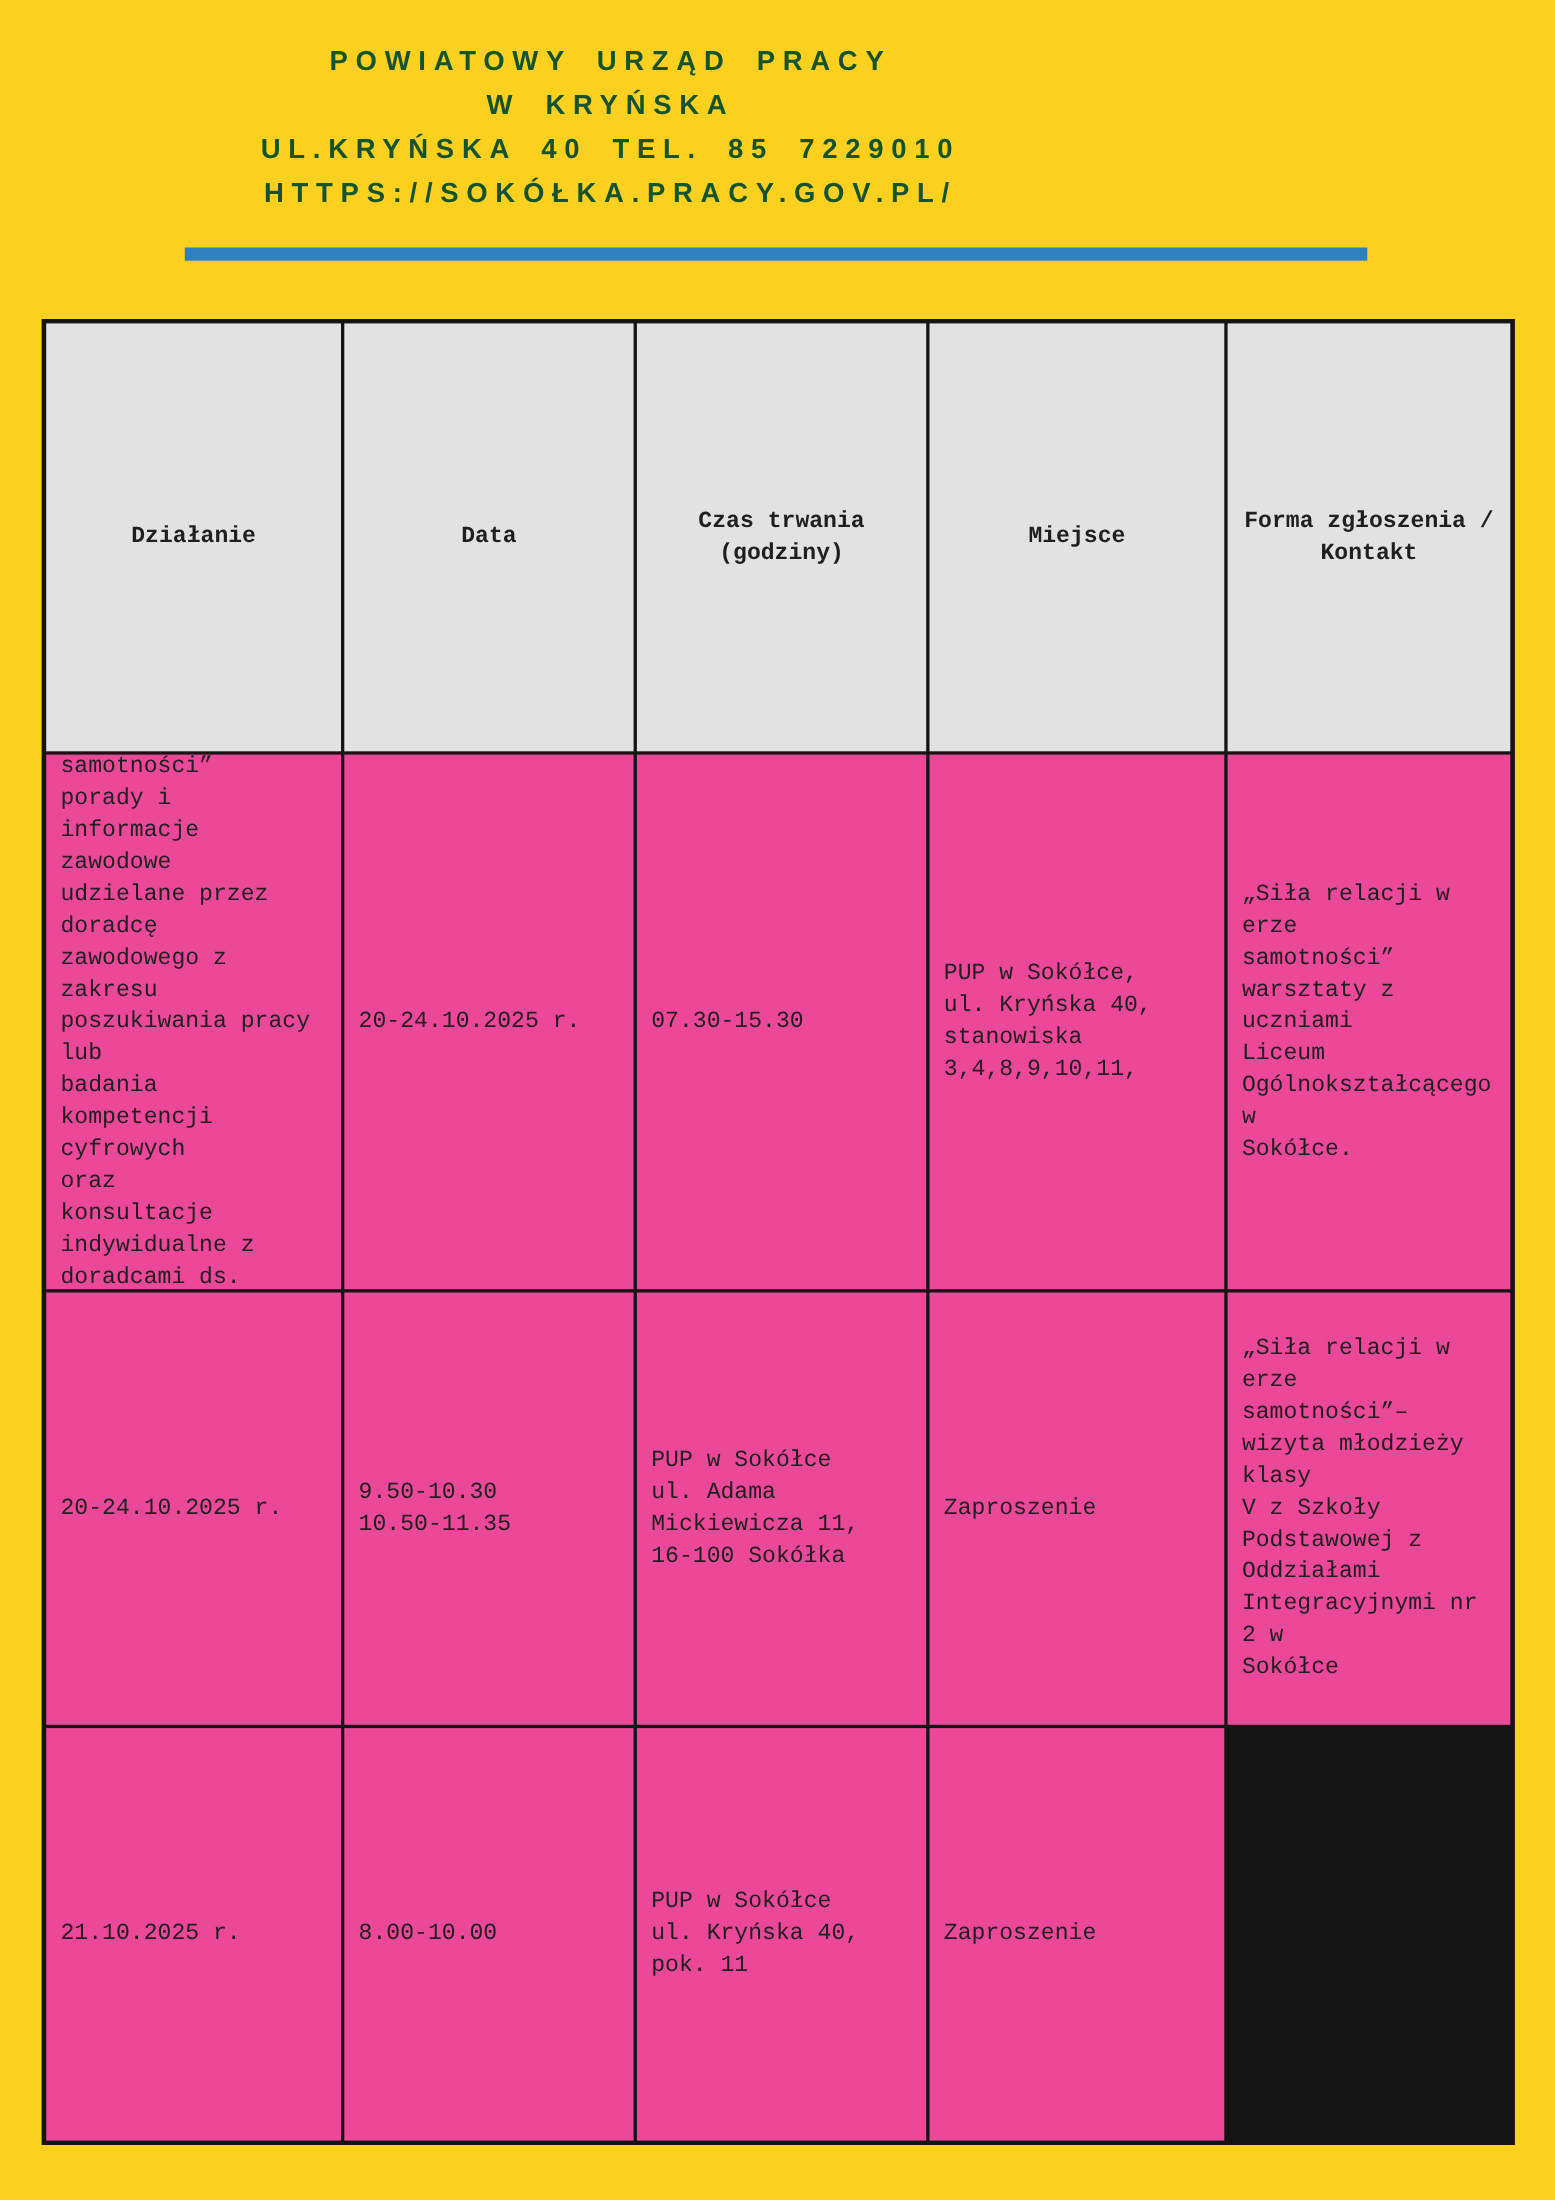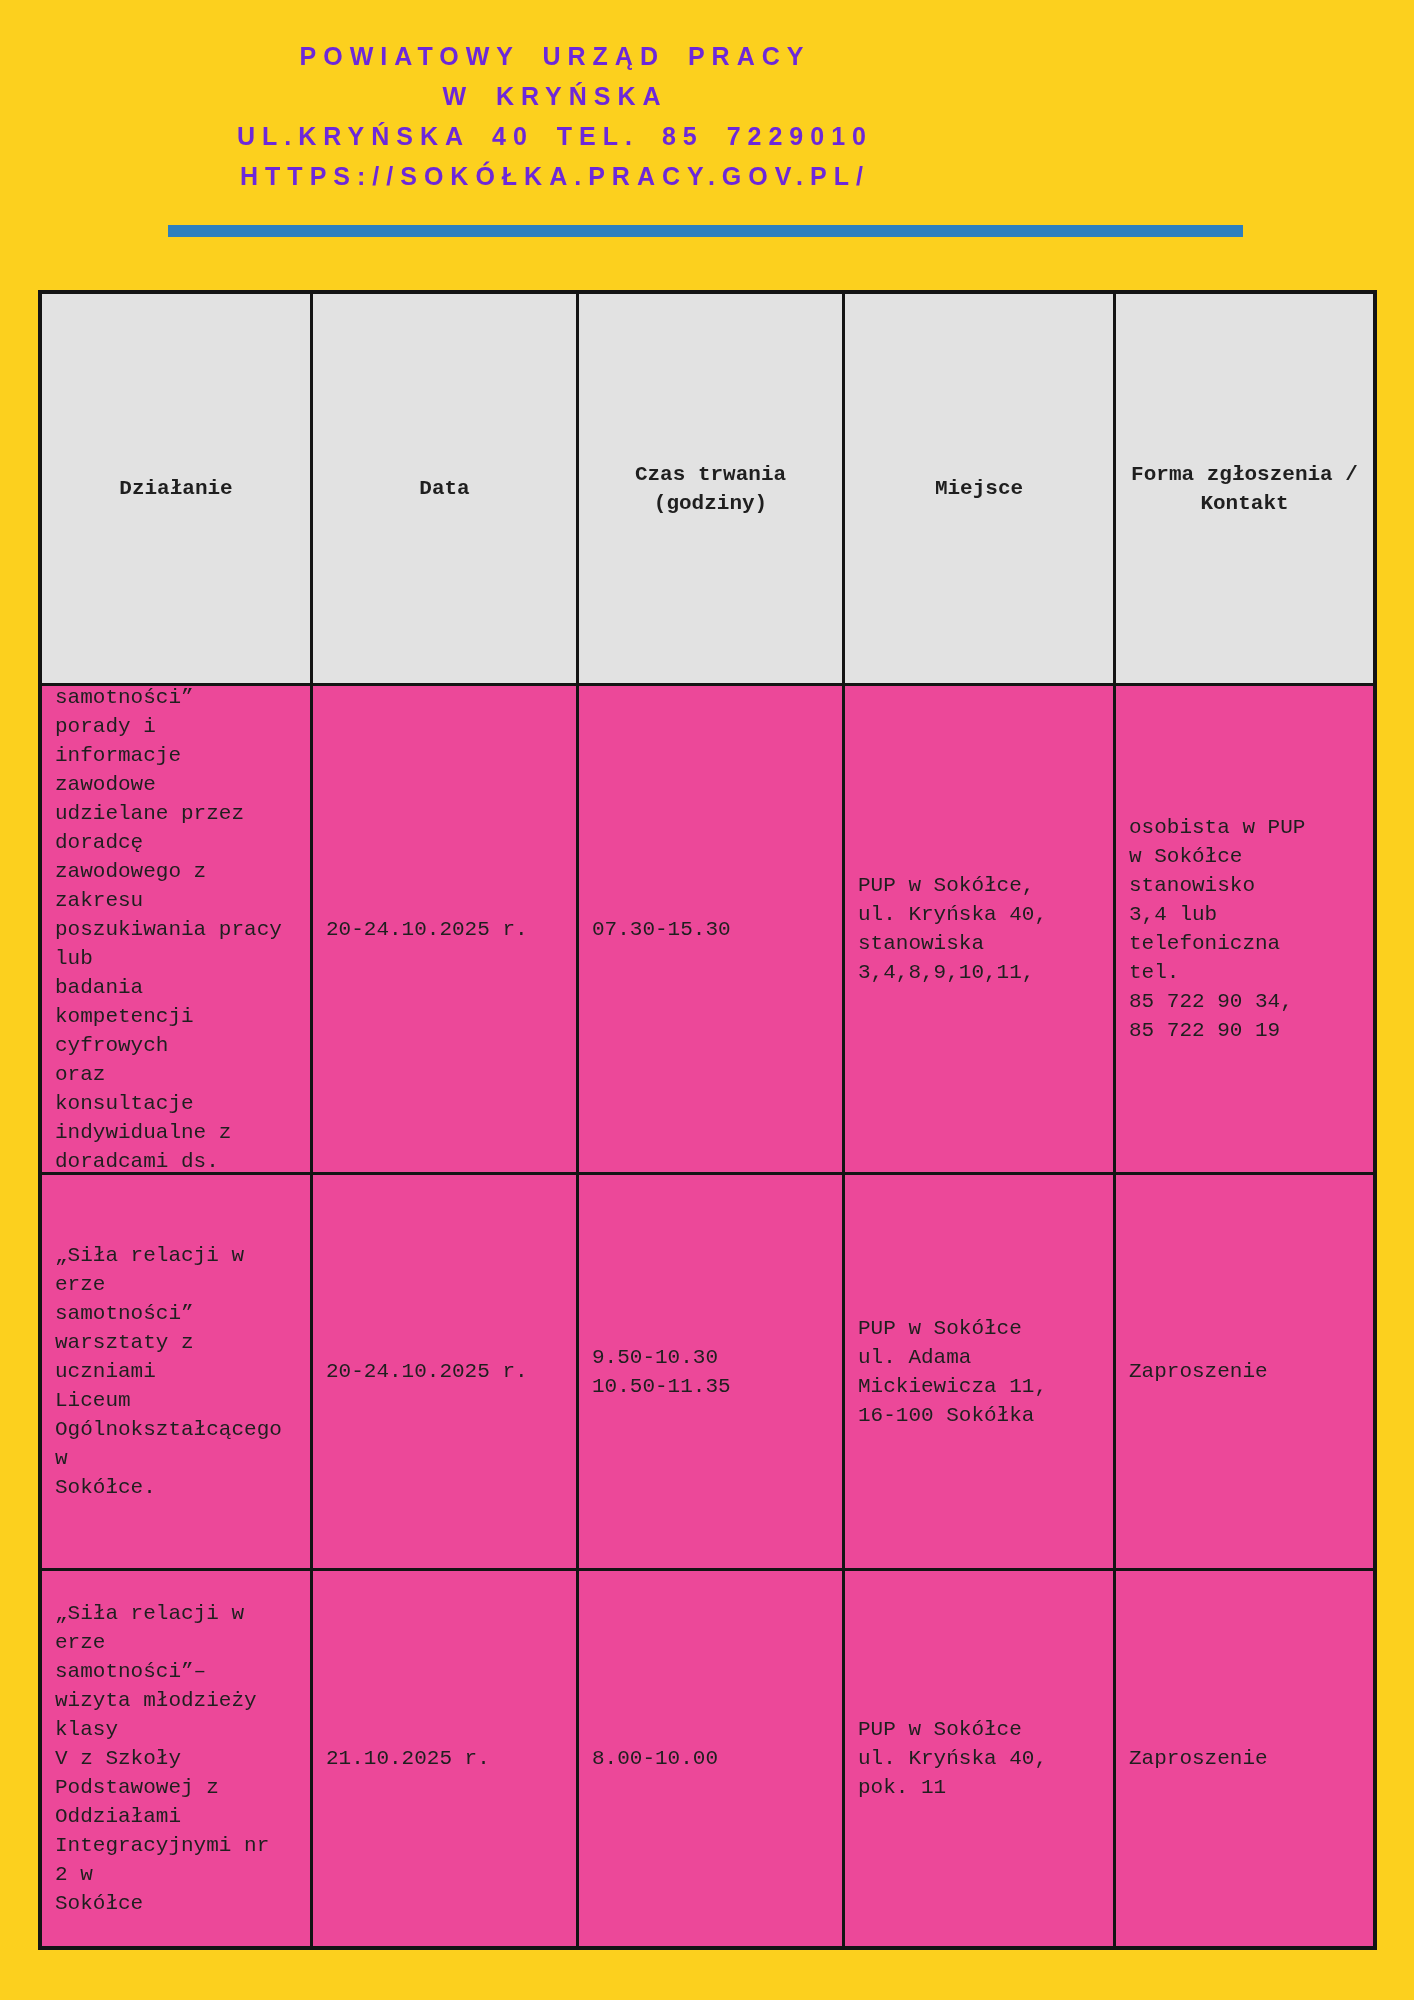--- a/index.html
+++ b/index.html
@@ -16,21 +16,21 @@
     position: absolute;
     left: 0;
     top: 36px;
     width: 1110px;
     text-align: center;
     font-weight: bold;
     font-size: 25px;
     line-height: 40px;
     letter-spacing: 7px;
     word-spacing: 9px;
-    color: #6d28d9;
+    color: #14532d;
   }
   .accent-bar {
     position: absolute;
     left: 168px;
     top: 225px;
     width: 1075px;
     height: 12px;
     background: #2E80BE;
   }
   .grid-table {
@@ -105,26 +105,20 @@
 indywidualne z
 doradcami ds.
 zatrudnienia PUP
 w Sokółce.</div>
   <div class="cell">20-24.10.2025 r.</div>
   <div class="cell">07.30-15.30</div>
   <div class="cell">PUP w Sokółce,
 ul. Kryńska 40,
 stanowiska
 3,4,8,9,10,11,</div>
-  <div class="cell">osobista w PUP
-w Sokółce stanowisko
-3,4 lub telefoniczna
-tel.
-85 722 90 34,
-85 722 90 19</div>
 
   <div class="cell">„Siła relacji w erze
 samotności”
 warsztaty z uczniami
 Liceum
 Ogólnokształcącego w
 Sokółce.</div>
   <div class="cell">20-24.10.2025 r.</div>
   <div class="cell">9.50-10.30
 10.50-11.35</div>

